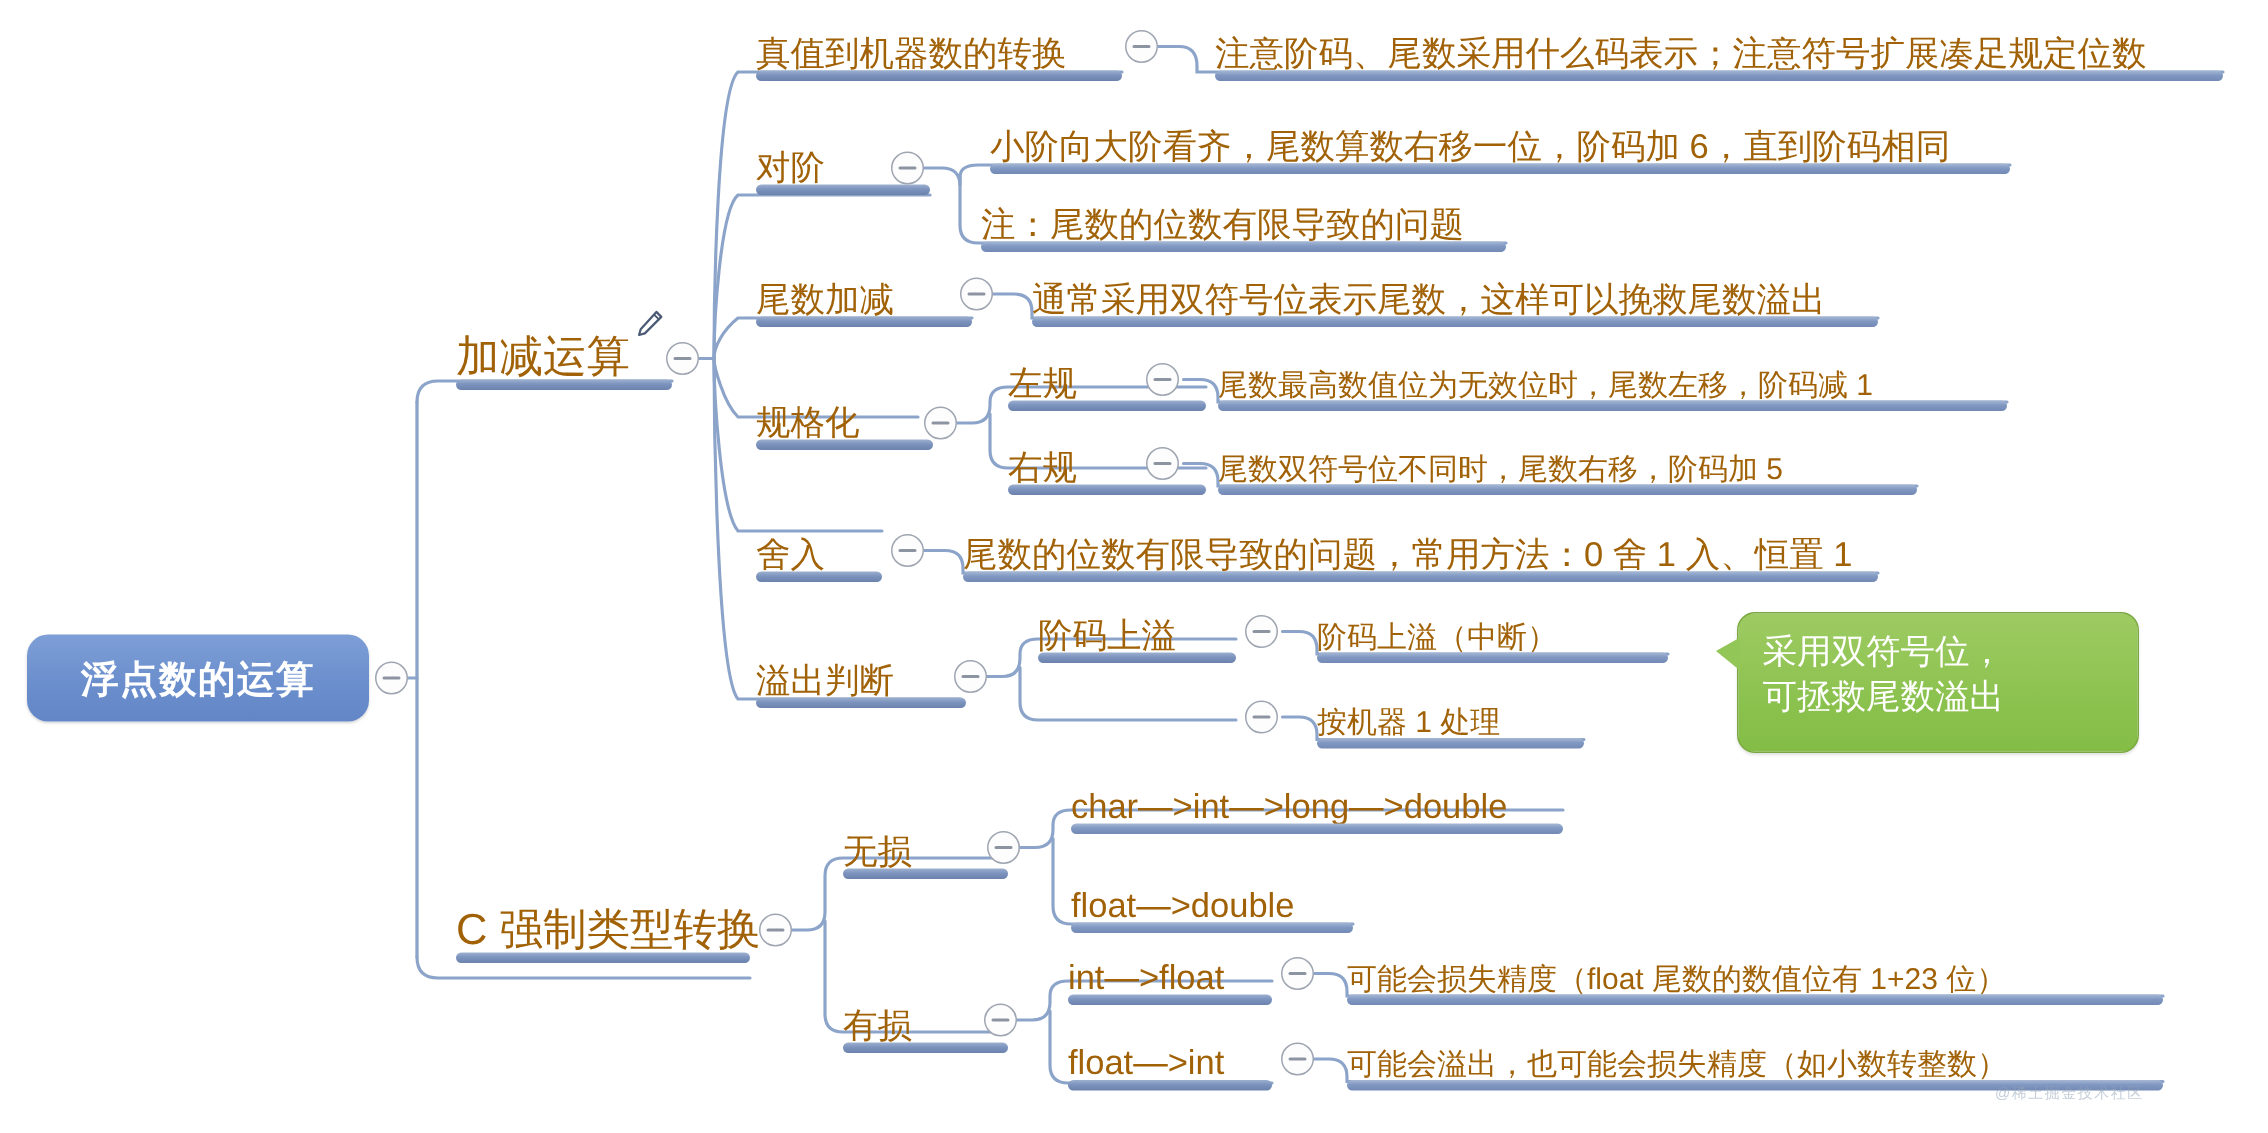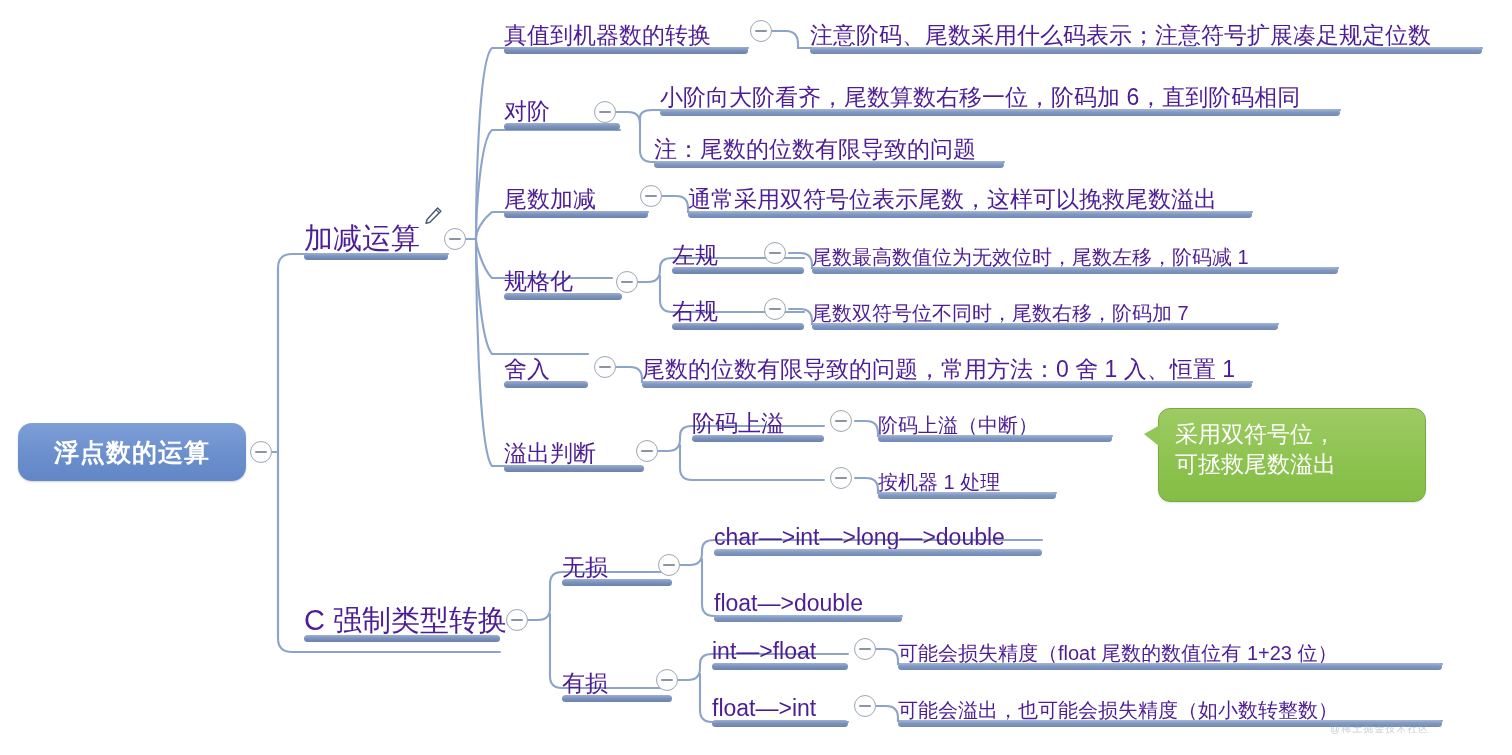--- a/index.html
+++ b/index.html
@@ -24,21 +24,21 @@
     letter-spacing:1px;
     display:flex;align-items:center;justify-content:center;
     box-shadow:0 1px 2px rgba(0,0,0,.18);
   }
 
   
   .node{position:absolute;}
   .node .label{
     position:absolute;left:0;bottom:7px;
     white-space:nowrap;
-    color:#4c1d95;
+    color:#a16207;
     line-height:1;
   }
   .node .bar{
     position:absolute;left:0;bottom:0;height:7px;border-radius:4px;
     background:linear-gradient(180deg,#9db0cf 0%,#7c93bd 45%,#6b82ad 100%);
   }
   .node.leaf .bar{
     background:linear-gradient(180deg,#a7b8d4 0%,#8098c2 45%,#7189b4 100%);
   }
   .node.lvl1 .label{font-size:29px;}
@@ -218,21 +218,21 @@
     <span class="label">尾数最高数值位为无效位时，尾数左移，阶码减 1</span>
     <span class="bar" style="width:526px;"></span>
   </div>
 
   <div class="node lvl3" style="left:672px;top:288px;width:132px;height:42px;">
     <span class="label">右规</span>
     <span class="bar" style="width:132px;"></span>
   </div>
   <div class="toggle" style="left:764px;top:298px;"></div>
   <div class="node lvl4 leaf" style="left:812px;top:288px;width:466px;height:42px;">
-    <span class="label">尾数双符号位不同时，尾数右移，阶码加 7</span>
+    <span class="label">尾数双符号位不同时，尾数右移，阶码加 5</span>
     <span class="bar" style="width:466px;"></span>
   </div>
 
   <div class="node lvl2" style="left:504px;top:346px;width:84px;height:42px;">
     <span class="label">舍入</span>
     <span class="bar" style="width:84px;"></span>
   </div>
   <div class="toggle" style="left:594px;top:356px;"></div>
   <div class="node lvl3 leaf" style="left:642px;top:346px;width:610px;height:42px;">
     <span class="label">尾数的位数有限导致的问题，常用方法：0 舍 1 入、恒置 1</span>

